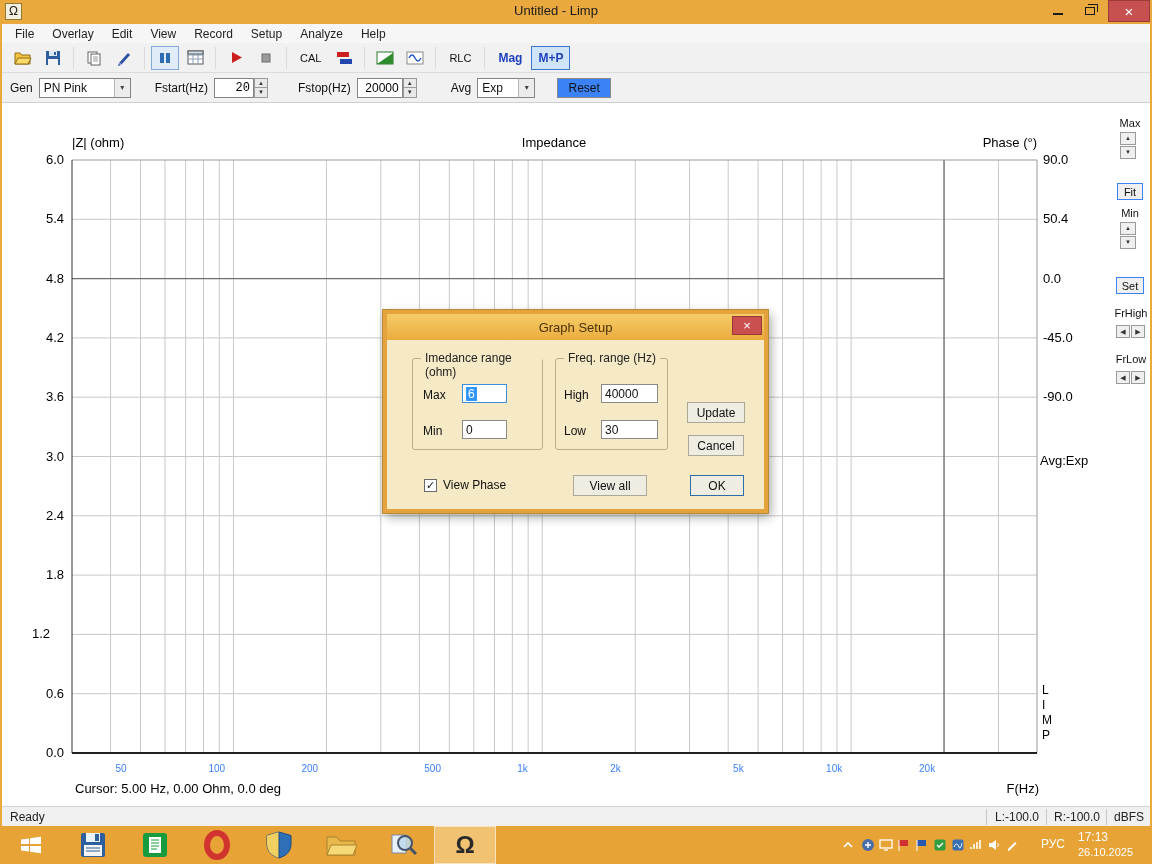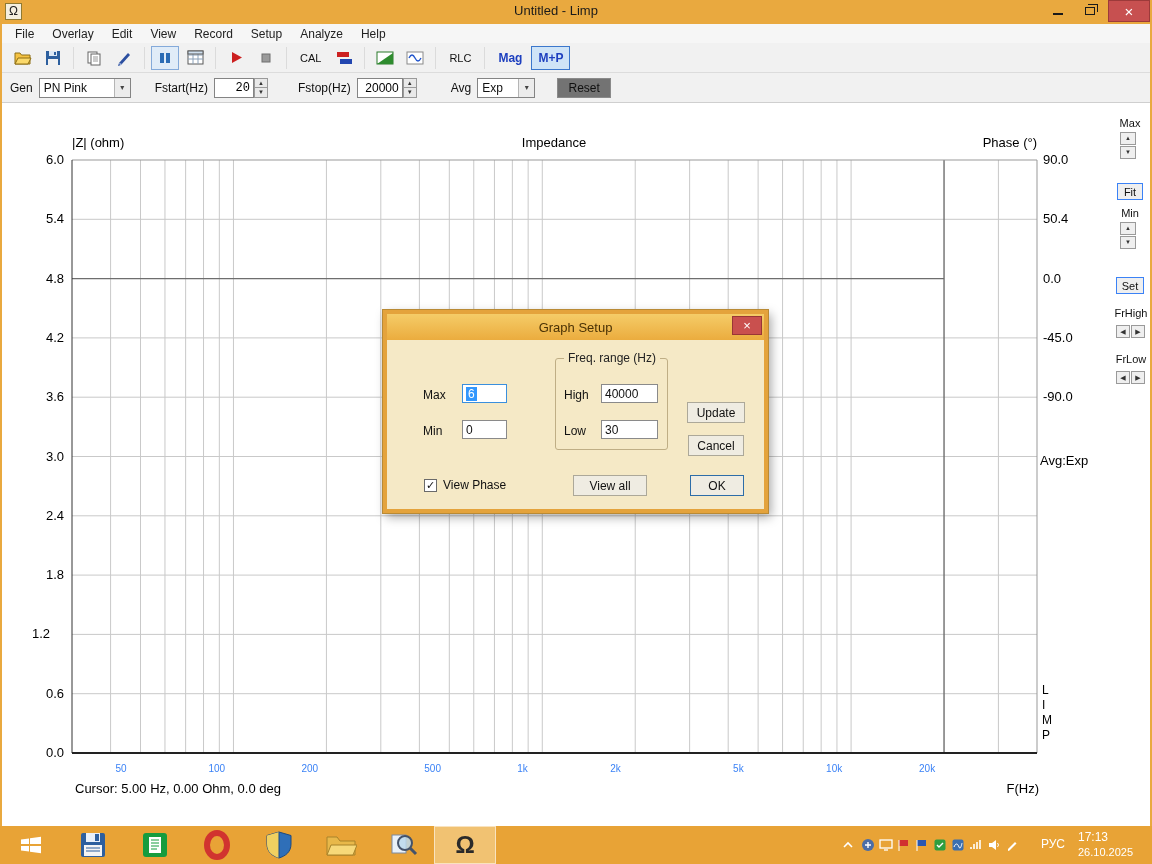--- a/index.html
+++ b/index.html
@@ -45,21 +45,21 @@
   .lbl{font-size:12px;color:#111}
   .combo{height:20px;background:#fff;border:1px solid #848484;display:flex;align-items:center;position:relative}
   .combo .val{padding:0 4px;flex:1;font-size:12px}
   .combo .drop{width:16px;height:18px;background:#ececec;border-left:1px solid #b5b5b5;
                display:flex;align-items:center;justify-content:center;font-size:8px;color:#444}
   .numfield{height:20px;border:1px solid #848484;background:#fff;font-family:"Liberation Sans",sans-serif;
             font-size:12px;text-align:right;padding-right:3px}
   .spin{display:flex;flex-direction:column;width:14px;height:20px}
   .spin div{flex:1;border:1px solid #9a9a9a;background:#e9e9e9;font-size:6px;line-height:8px;text-align:center;color:#333}
   .spin div+div{border-top:none}
-  .pushbtn{height:20px;border:1px solid #8a8a8a;background:#737373;font-size:12px;color:#111;
+  .pushbtn{height:20px;border:1px solid #8a8a8a;background:#3b82f6;font-size:12px;color:#111;
            display:flex;align-items:center;justify-content:center}
 
   
   #chart-area{position:absolute;left:2px;top:103px;width:1148px;height:703px;background:#fff}
   #grid{position:absolute;left:0;top:0}
   .axis-head{position:absolute;top:32px;font-size:13px;color:#000}
   .tick-left{position:absolute;width:40px;text-align:right;font-size:13px;color:#000}
   .tick-right{position:absolute;width:48px;text-align:left;font-size:13px;color:#000}
   .tick-x{position:absolute;width:50px;font-size:10px;color:#3b82f6}
   #cursor-readout{position:absolute;left:73px;top:678px;font-size:13px;color:#000}
@@ -355,20 +355,23 @@
     </div>
 
   <div id="dialog">
     <div id="dlg-titlebar">
       <span id="dlg-title">Graph  Setup</span>
       <div id="dlg-close">
           <span>×</span>
         </div>
     </div>
 
+    <div class="group" style="left:25px;top:44px;width:131px;height:92px">
+      <span class="group-label">Imedance range (ohm)</span>
+    </div>
     <span class="dlg-lbl" style="left:36px;top:74px">Max</span>
     <div class="dlg-field focus" style="left:75px;top:70px;width:45px">
       <span class="sel-text">6</span>
     </div>
     <span class="dlg-lbl" style="left:36px;top:110px">Min</span>
     <div class="dlg-field" style="left:75px;top:106px;width:45px">
       <span>0</span>
     </div>
 
     <div class="group" style="left:168px;top:44px;width:113px;height:92px">
@@ -385,20 +388,29 @@
 
     <div class="dlg-btn" style="left:300px;top:88px;width:58px">Update</div>
     <div class="dlg-btn" style="left:301px;top:121px;width:56px">Cancel</div>
     <div class="dlg-btn default" style="left:303px;top:161px;width:54px">OK</div>
     <div class="dlg-btn" style="left:186px;top:161px;width:74px">View all</div>
 
     <div id="chk-box"><span>✓</span></div>
     <span id="chk-label">View Phase</span>
   </div>
 
+  <div id="statusbar">
+    <span id="status-ready">Ready</span>
+    <div class="st-sep" style="left:984px"></div>
+    <div class="st-cell" style="left:988px;width:54px">L:-100.0</div>
+    <div class="st-sep" style="left:1044px"></div>
+    <div class="st-cell" style="left:1048px;width:54px">R:-100.0</div>
+    <div class="st-sep" style="left:1104px"></div>
+    <div class="st-cell" style="left:1106px;width:42px">dBFS</div>
+  </div>
 
   <div id="taskbar">
     <div class="tb-app" style="left:0">
       <svg width="24" height="24" viewBox="0 0 24 24">
         <g fill="#fff">
             <path d="M2 6.5l8-1.1V11H2z"></path>
             <path d="M11 5.2L22 3.7V11H11z"></path>
             <path d="M2 13h8v5.6L2 17.5z"></path>
             <path d="M11 13h11v7.3l-11-1.5z"></path>
           </g>

